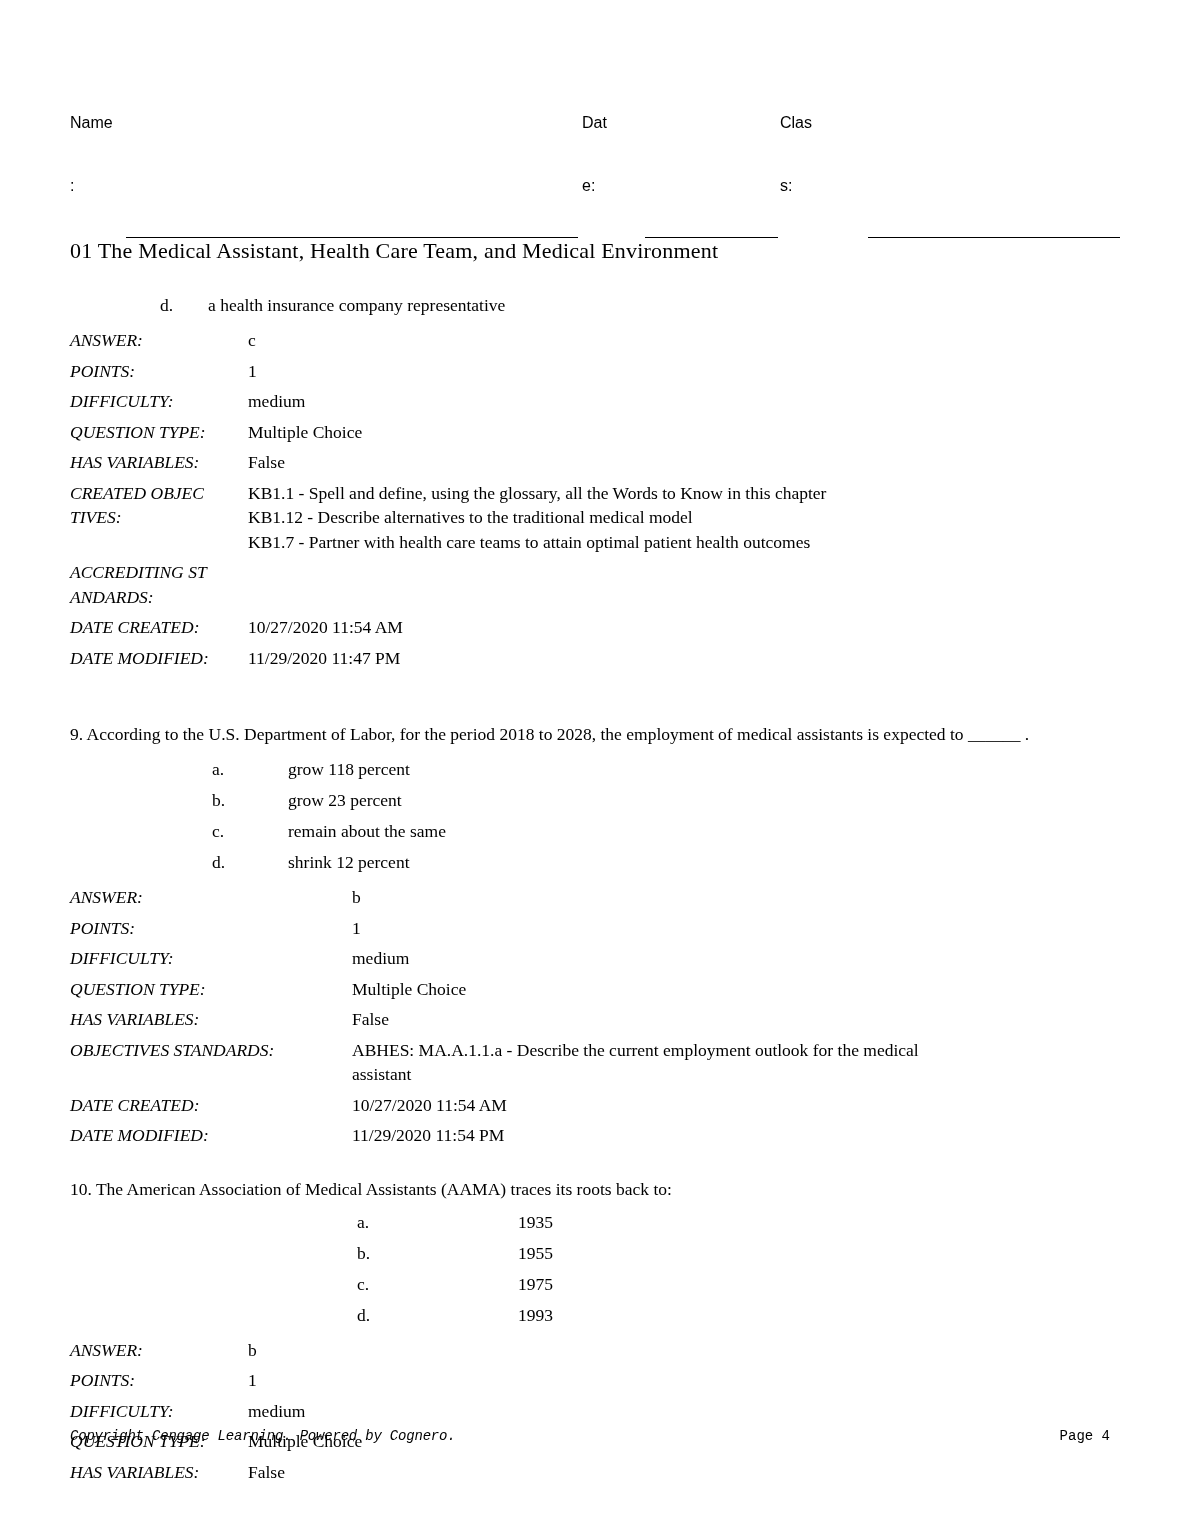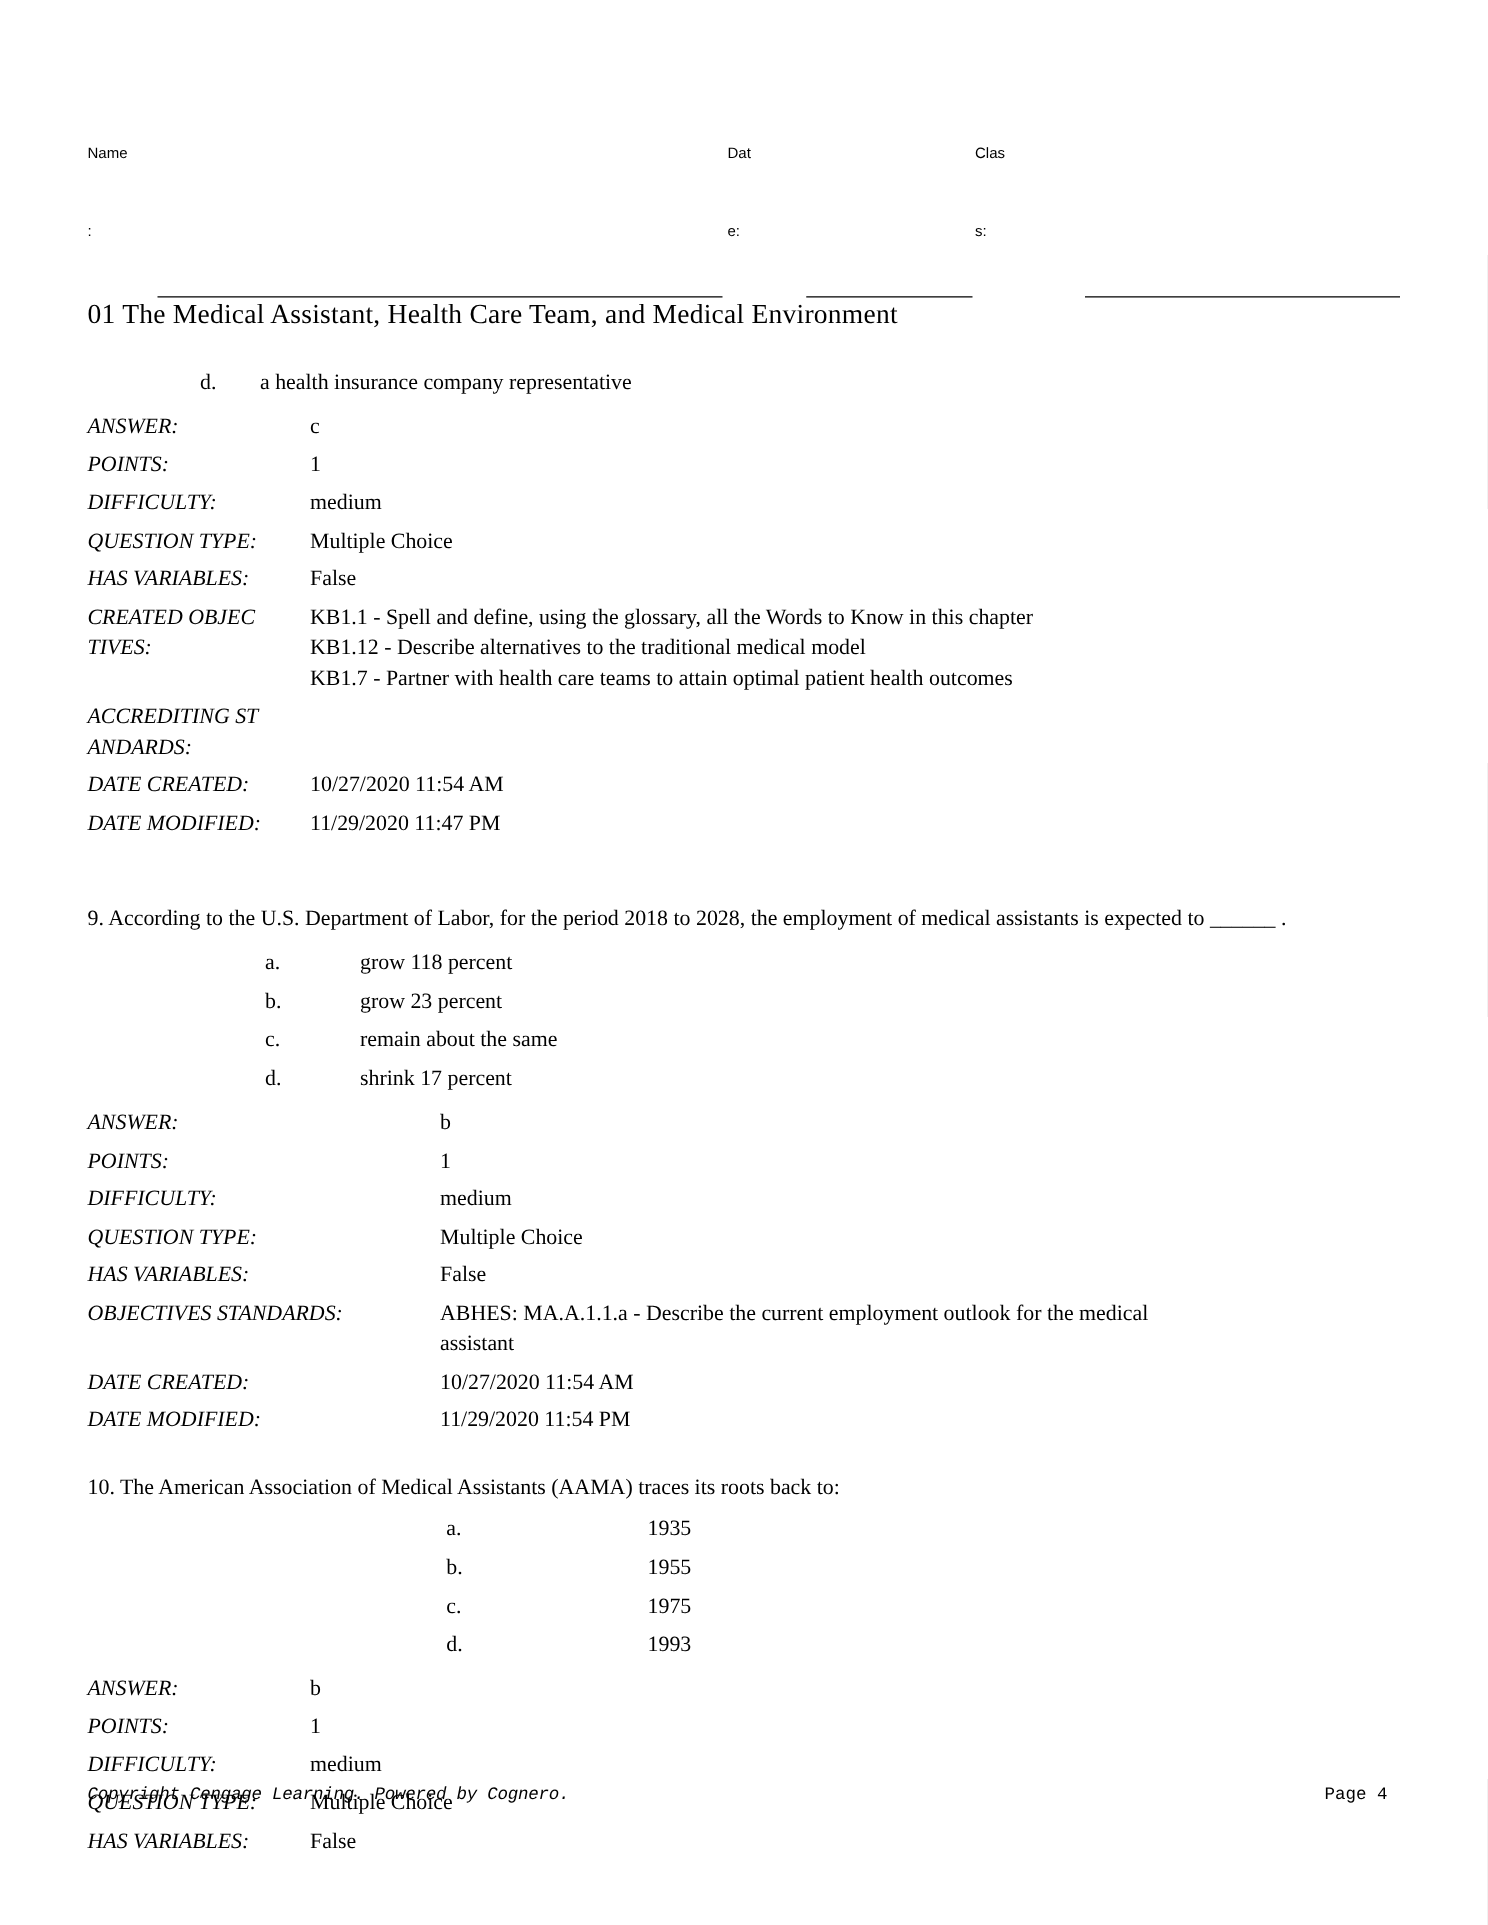--- a/index.html
+++ b/index.html
@@ -14,21 +14,21 @@
     font-size:17.5px;
     overflow:hidden;
   }
   .content { padding:0 70px; }
 
   
   .hdr {
     display:flex;
     padding-top:70px;
     font-family:"Liberation Sans", sans-serif;
-    font-size:12px;
+    font-size:16px;
     line-height:21px;
   }
   .hgroup { display:flex; align-items:flex-end; }
   .hg1 { width:508px; }
   .hg2 { width:342px; }
   .hg3 { width:200px; }
   .hlabel { flex:none; white-space:pre; }
   .hline { border-bottom:1.5px solid #000; height:21px; }
   .hg1 .hlabel { width:56px; }
   .hg1 .hline { flex:1; }
@@ -169,21 +169,21 @@
         <div class="opt">
           <span class="letter">b.</span>
           <span class="opttext">grow 23 percent</span>
         </div>
         <div class="opt">
           <span class="letter">c.</span>
           <span class="opttext">remain about the same</span>
         </div>
         <div class="opt">
           <span class="letter">d.</span>
-          <span class="opttext">shrink 17 percent</span>
+          <span class="opttext">shrink 12 percent</span>
         </div>
       </div>
       <div class="meta">
         <div class="mrow">
           <span class="mlabel">ANSWER:</span>
           <span class="mvalue">b</span>
         </div>
         <div class="mrow">
           <span class="mlabel">POINTS:</span>
           <span class="mvalue">1</span>

